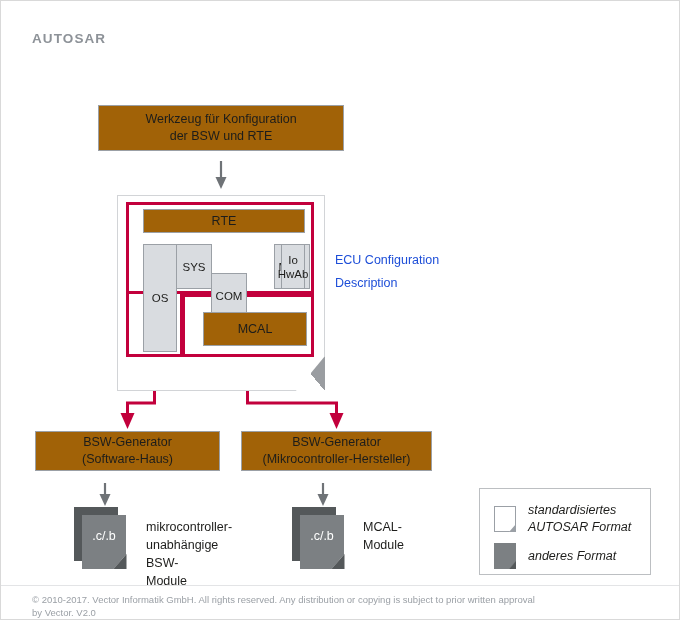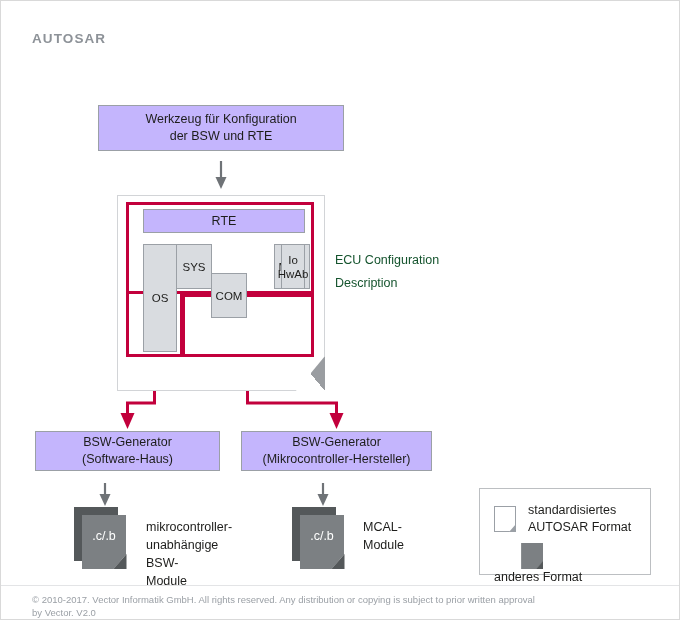--- a/index.html
+++ b/index.html
@@ -37,21 +37,21 @@
     font-size: 20px;
     font-weight: bold;
     letter-spacing: -0.2px;
     color: #c2003c;
     white-space: nowrap;
   }
 
   
   .gbox {
     position: absolute;
-    background: #c4b5fd;
+    background: #a16207;
     border: 1px solid #9ba0a6;
     box-sizing: border-box;
     display: flex;
     flex-direction: column;
     align-items: center;
     justify-content: center;
     font-size: 12.5px;
     color: #1d1d1b;
     line-height: 17px;
     text-align: center;
@@ -151,21 +151,21 @@
     height: 34px;
     font-size: 12.5px;
   }
 
   
   #ecu-caption {
     position: absolute;
     left: 334px;
     top: 248px;
     font-size: 12.5px;
-    color: #14532d;
+    color: #1d4ed8;
     line-height: 23px;
   }
 
   
   #gen-left {
     left: 34px;
     top: 430px;
     width: 185px;
     height: 40px;
   }
@@ -252,21 +252,21 @@
     background: #ffffff;
     border: 1px solid #bcbfc2;
     box-sizing: border-box;
   }
   .legend-row {
     position: absolute;
     display: flex;
     align-items: center;
   }
   #legend-row-1 { left: 14px; top: 13px; }
-  #legend-row-2 { left: 14px; top: 54px; flex-direction: column; }
+  #legend-row-2 { left: 14px; top: 54px; }
   .legend-icon {
     position: relative;
     width: 22px;
     height: 26px;
     margin-right: 12px;
     flex: none;
   }
   .legend-icon .sheet {
     position: absolute;
     inset: 0;
@@ -285,20 +285,21 @@
     width: 7px;
     height: 8px;
     clip-path: polygon(100% 0, 100% 100%, 0 100%);
   }
   .legend-icon.white .lfold { background: #9ba0a6; }
   .legend-icon.grey  .lfold { background: #54585a; }
   .legend-text {
     font-size: 12.5px;
     color: #1d1d1b;
     line-height: 17px;
+    font-style: italic;
   }
 
   
   #footer-rule {
     position: absolute;
     left: 0;
     top: 584px;
     width: 680px;
     height: 1px;
     background: #e3e4e6;
@@ -366,20 +367,21 @@
 
   <div class="mod" id="mod-os">OS</div>
   <div class="mod" id="mod-sys">SYS</div>
   <div class="mod" id="mod-com">COM</div>
   <div class="mod" id="mod-mem">MEM</div>
   <div class="mod" id="mod-io">
     <span>Io</span>
     <span>HwAb</span>
   </div>
 
+  <div class="gbox" id="mcal-box">MCAL</div>
 
   <div id="ecu-caption">
     <div>ECU Configuration</div>
     <div>Description</div>
   </div>
 
   <div class="gbox" id="gen-left">
     <span>BSW-Generator</span>
     <span>(Software-Haus)</span>
   </div>

